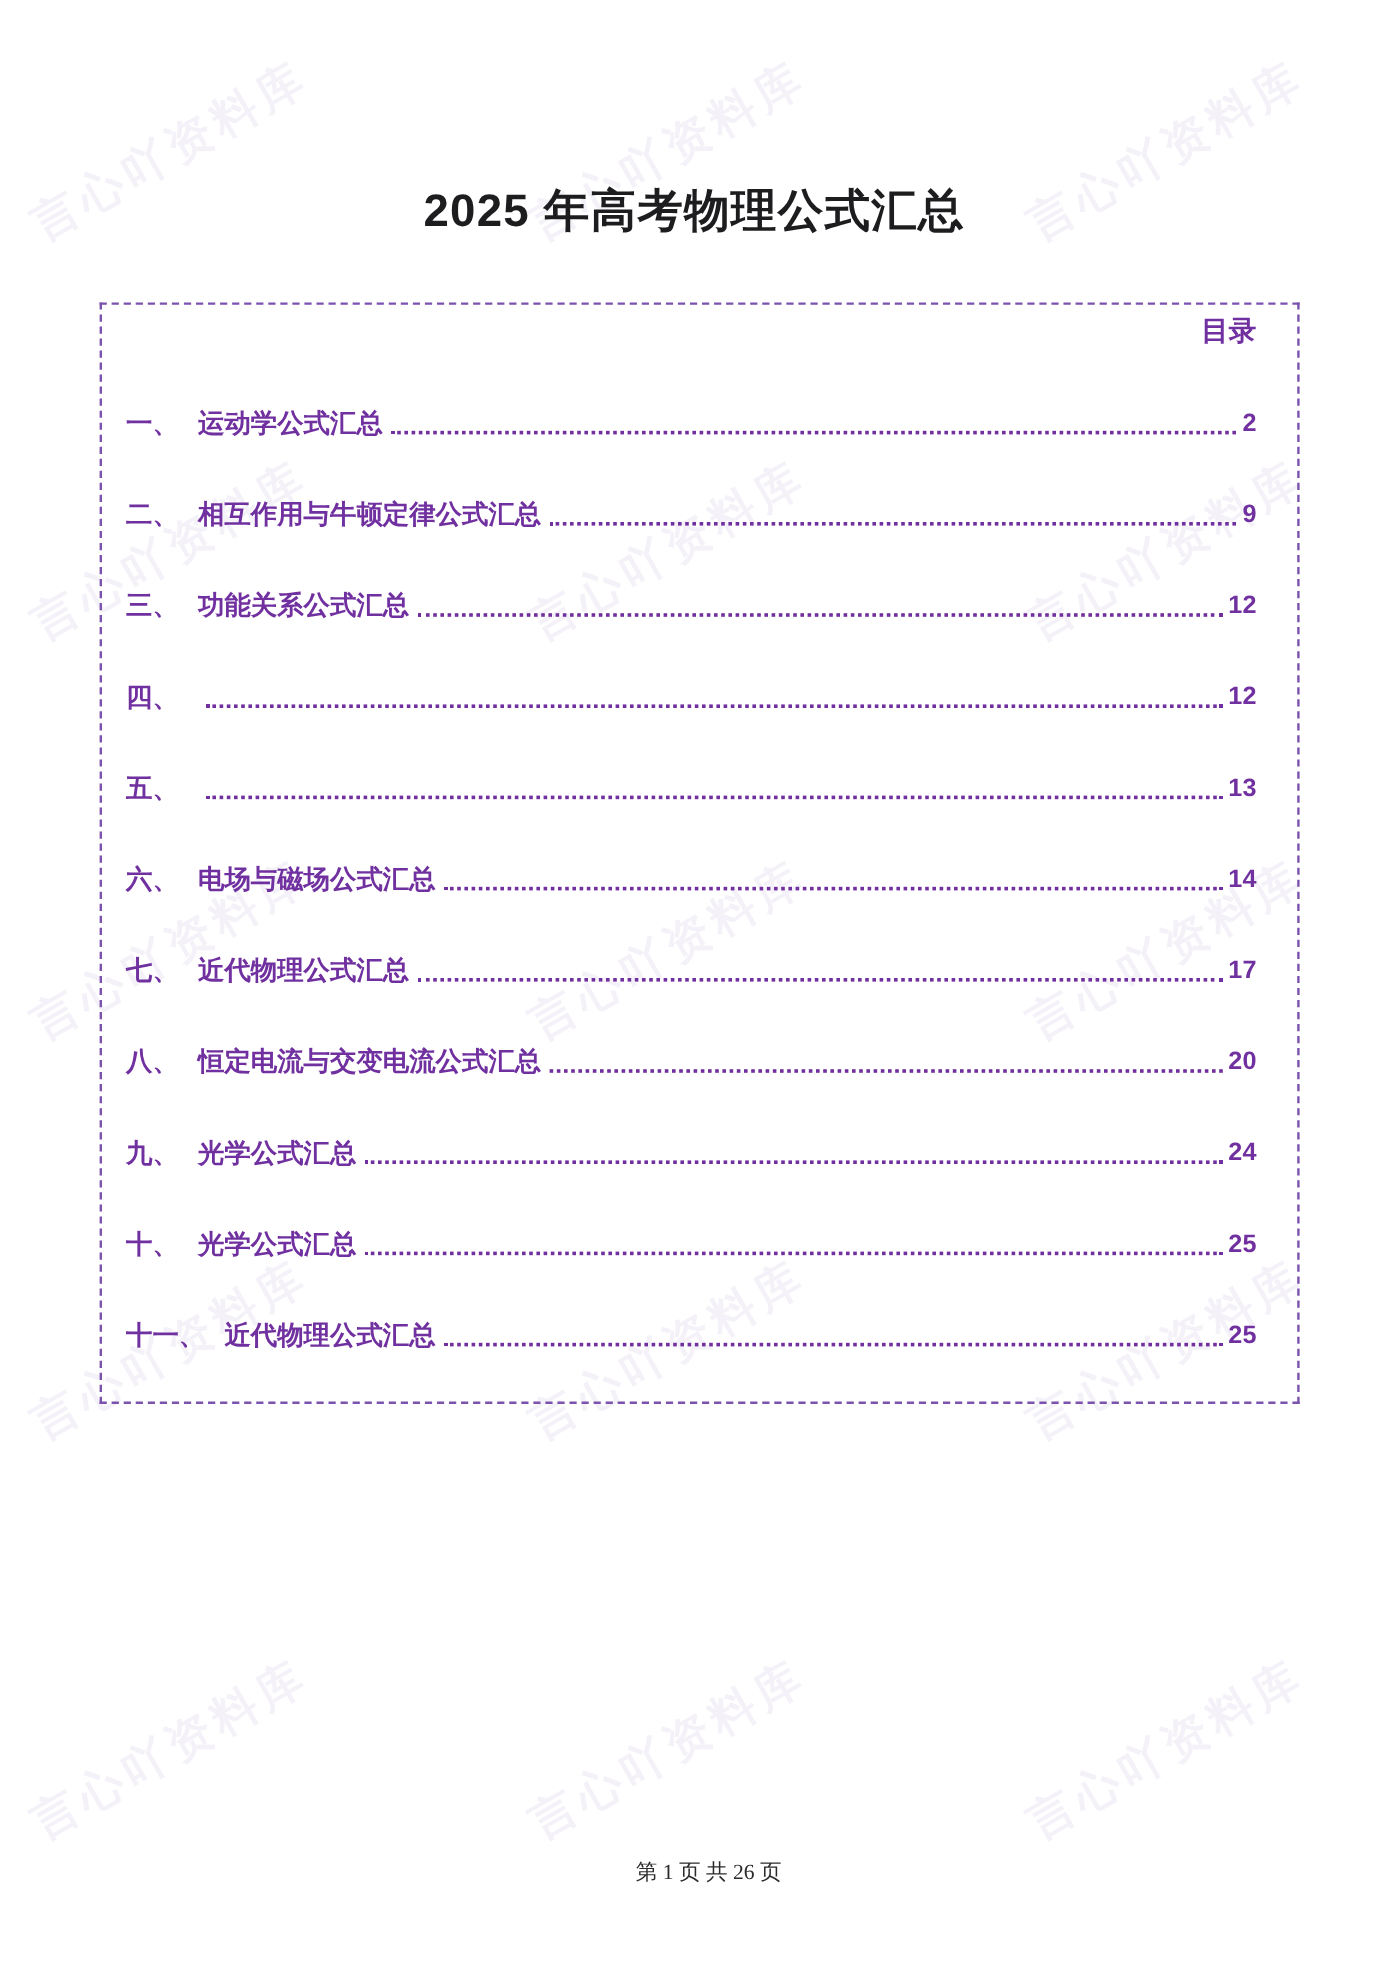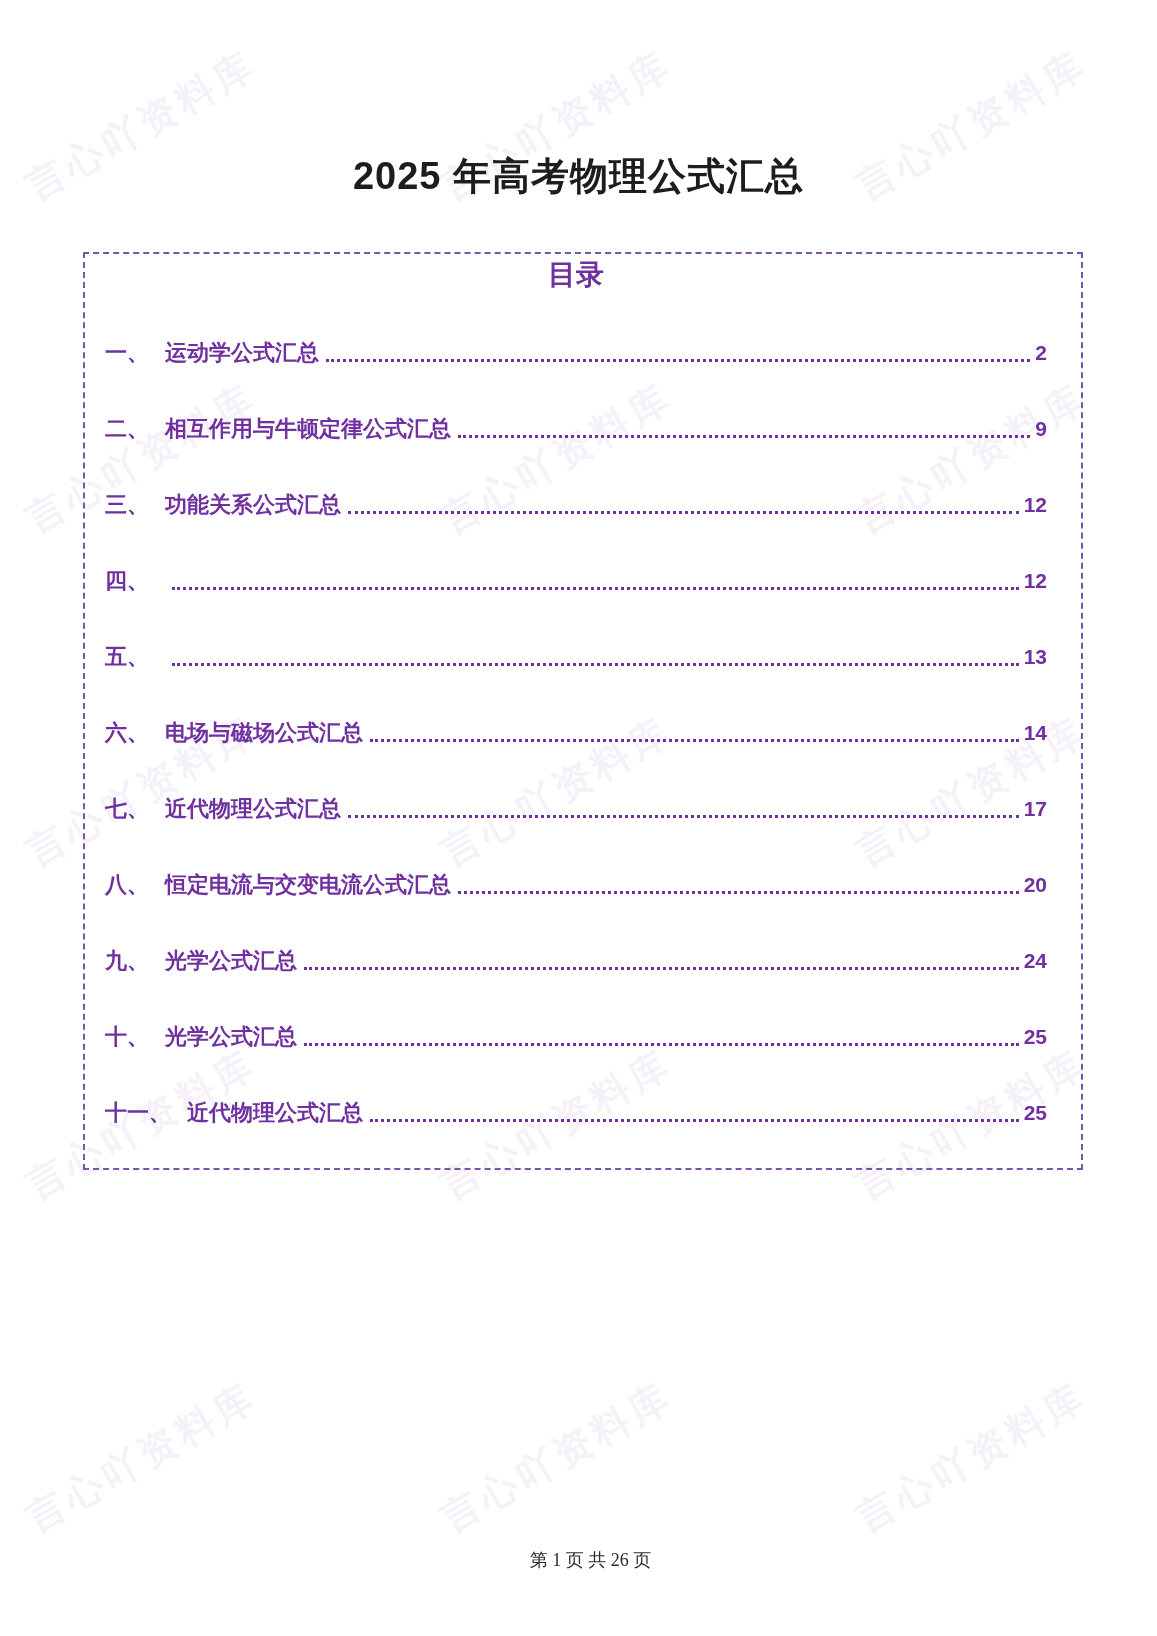--- a/index.html
+++ b/index.html
@@ -54,22 +54,22 @@
     position: absolute;
     top: 252px;
     left: 83px;
     width: 1000px;
     height: 918px;
     border: 2px dashed var(--border);
     padding: 6px 34px 0 20px;
     z-index: 1;
   }
   .toc-heading {
-    text-align: center;
-    font-size: 28px;
+    text-align: right;
+    font-size: 23px;
     line-height: 30px;
     font-weight: bold;
     color: var(--accent);
   }
   .toc-list {
     margin-top: 49px;
     list-style: none;
   }
   .toc-item {
     display: flex;

